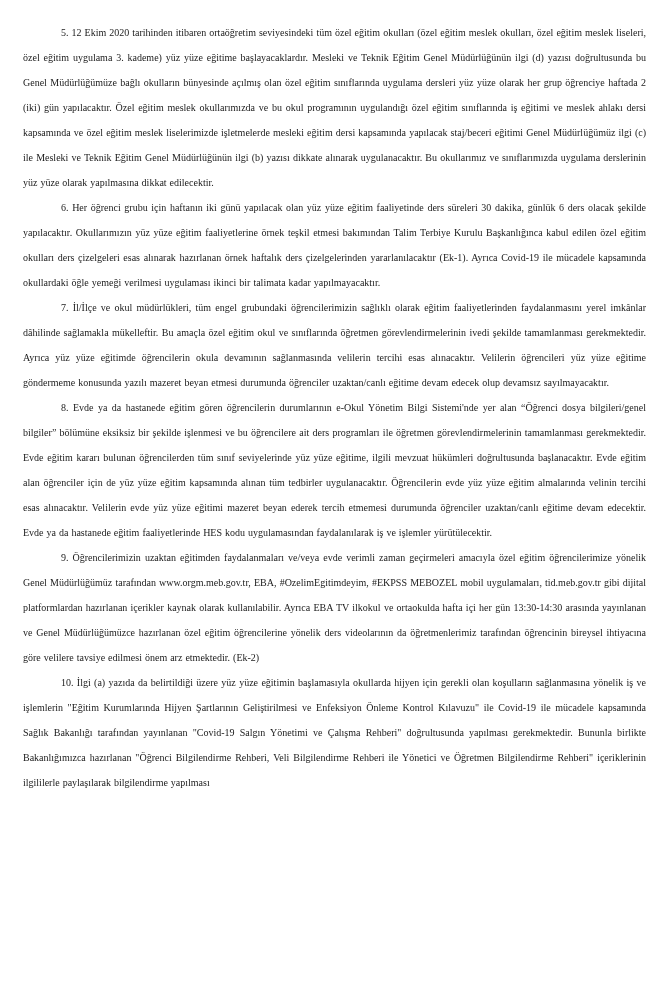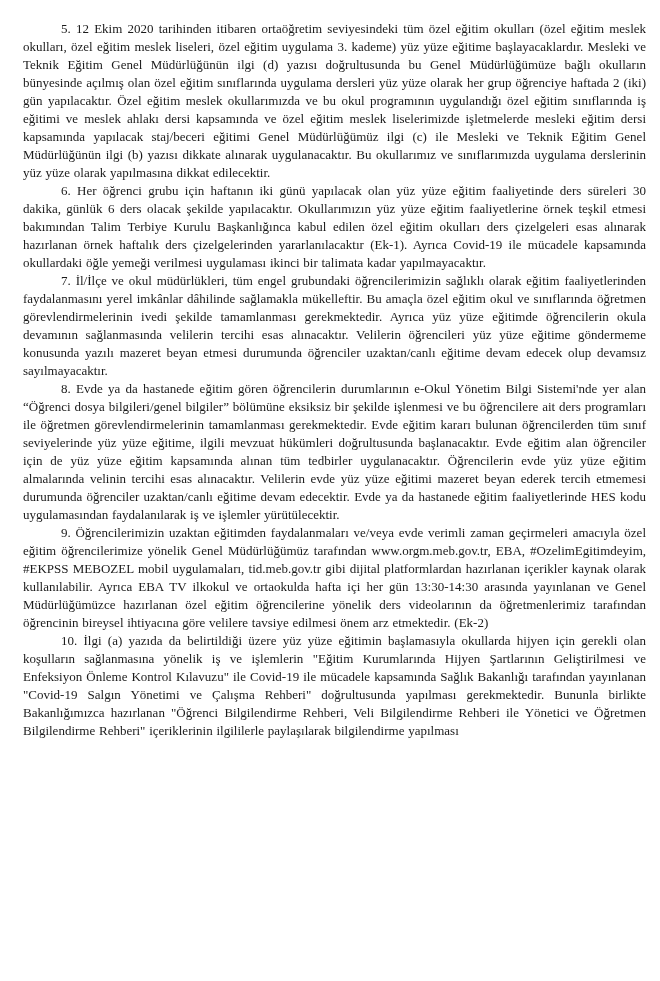--- a/index.html
+++ b/index.html
@@ -15,22 +15,22 @@
   .page {
     box-sizing: border-box;
     width: 660px;
     height: 981px;
     padding: 20px 14px 0 23px;
     background: #ffffff;
   }
   .doc-paragraph {
     margin: 0;
     font-family: "Liberation Serif", "DejaVu Serif", serif;
-    font-size: 13px;
-    line-height: 18px;
+    font-size: 10px;
+    line-height: 25px;
     color: #1a1a1a;
     text-align: justify;
     text-indent: 38px;
     word-spacing: 0.5px;
   }
 </style>
 </head>
 <body>
 
 <div class="page">

